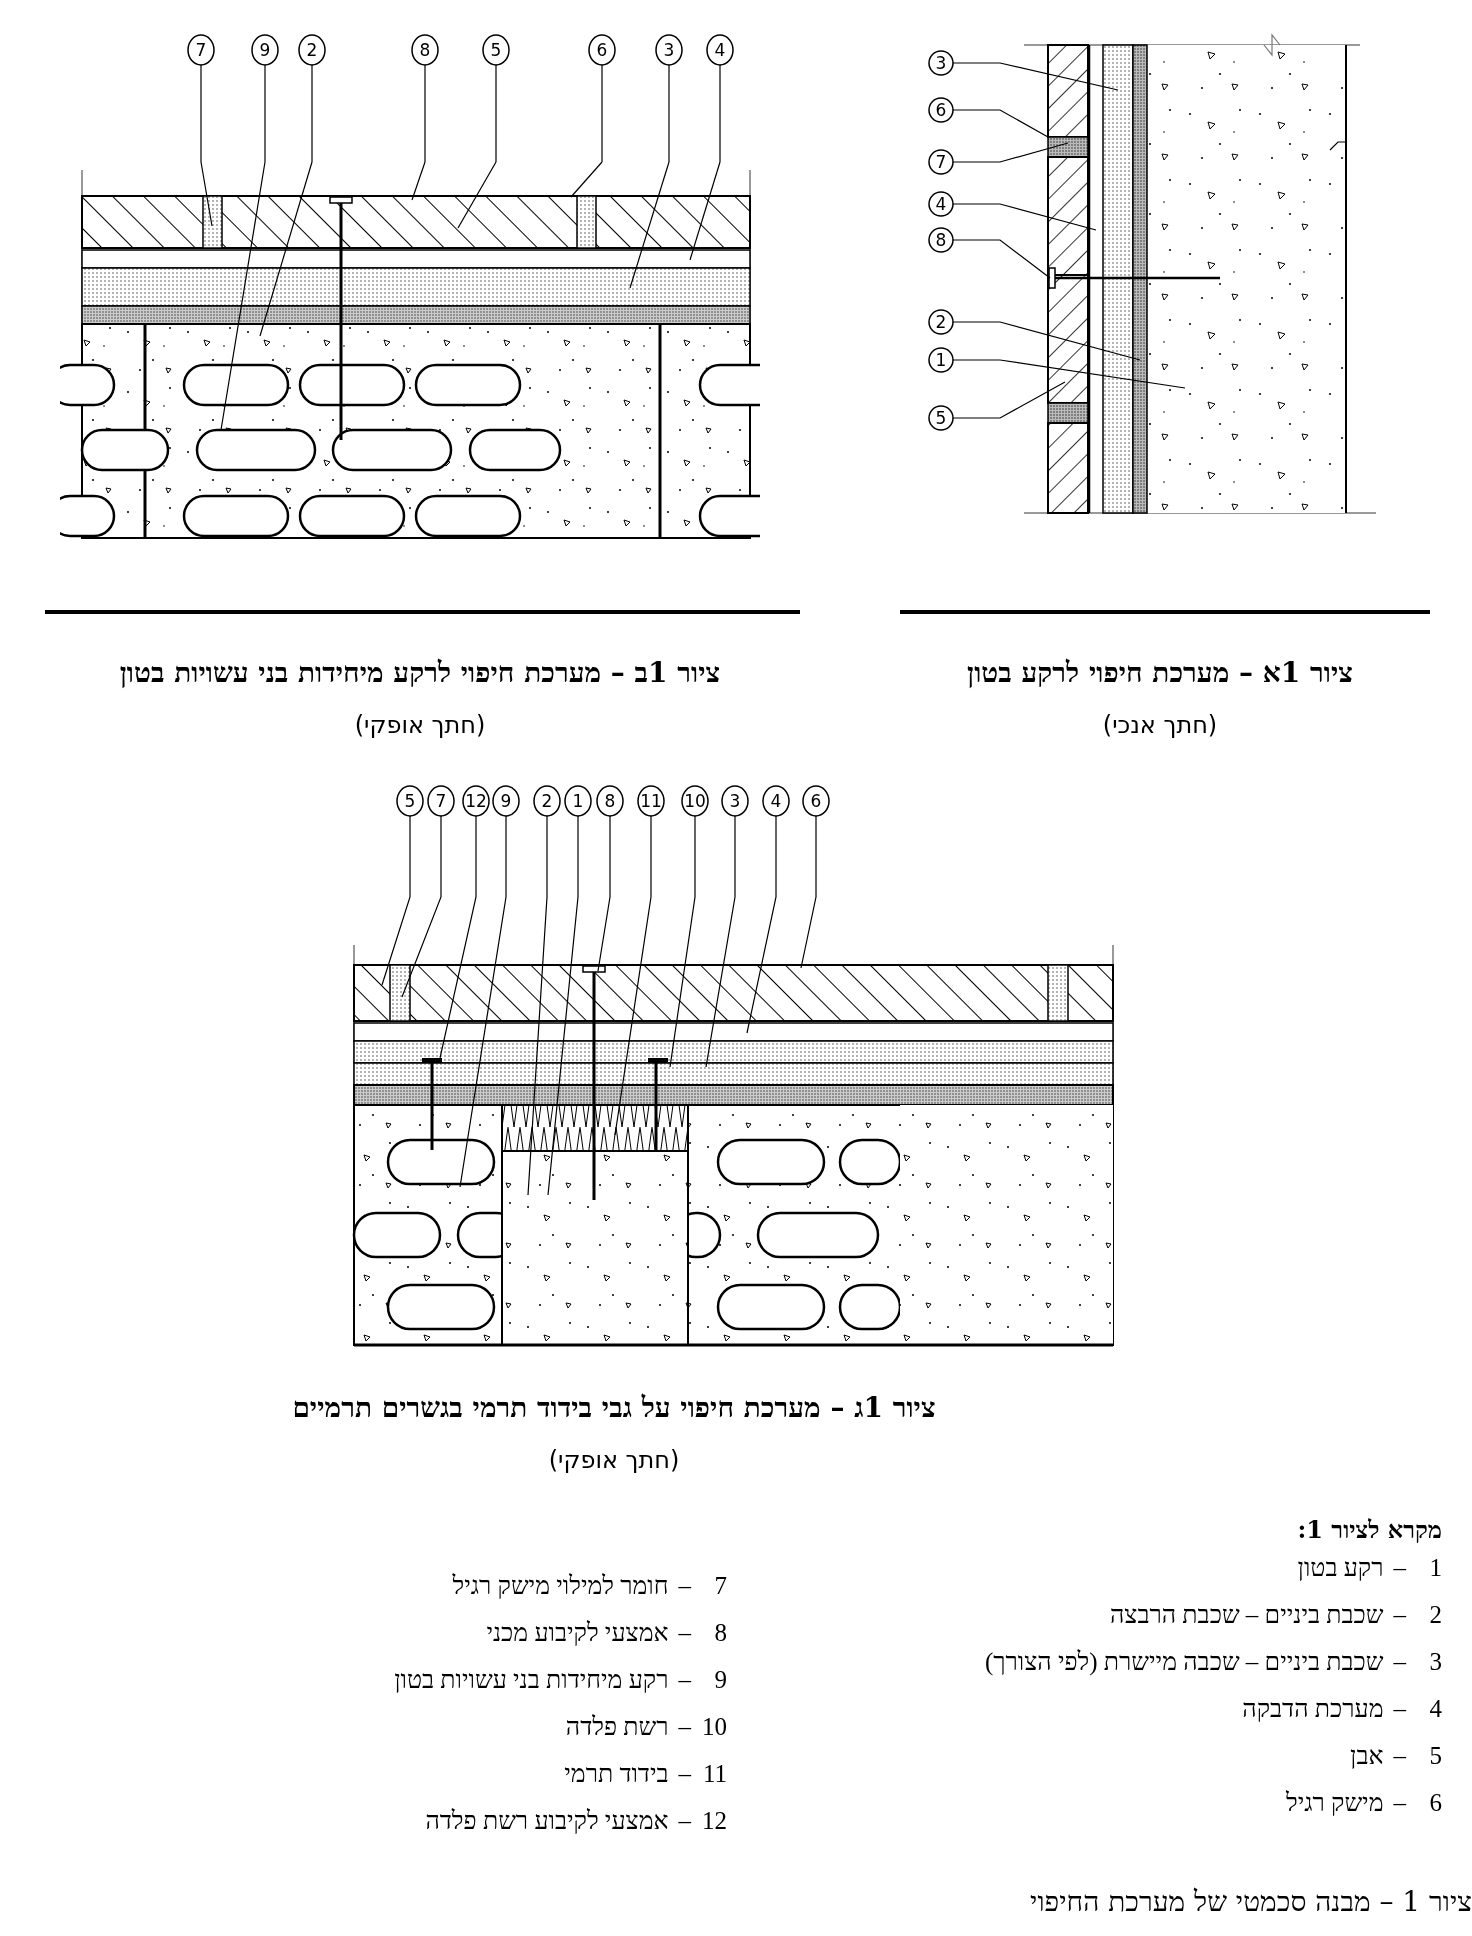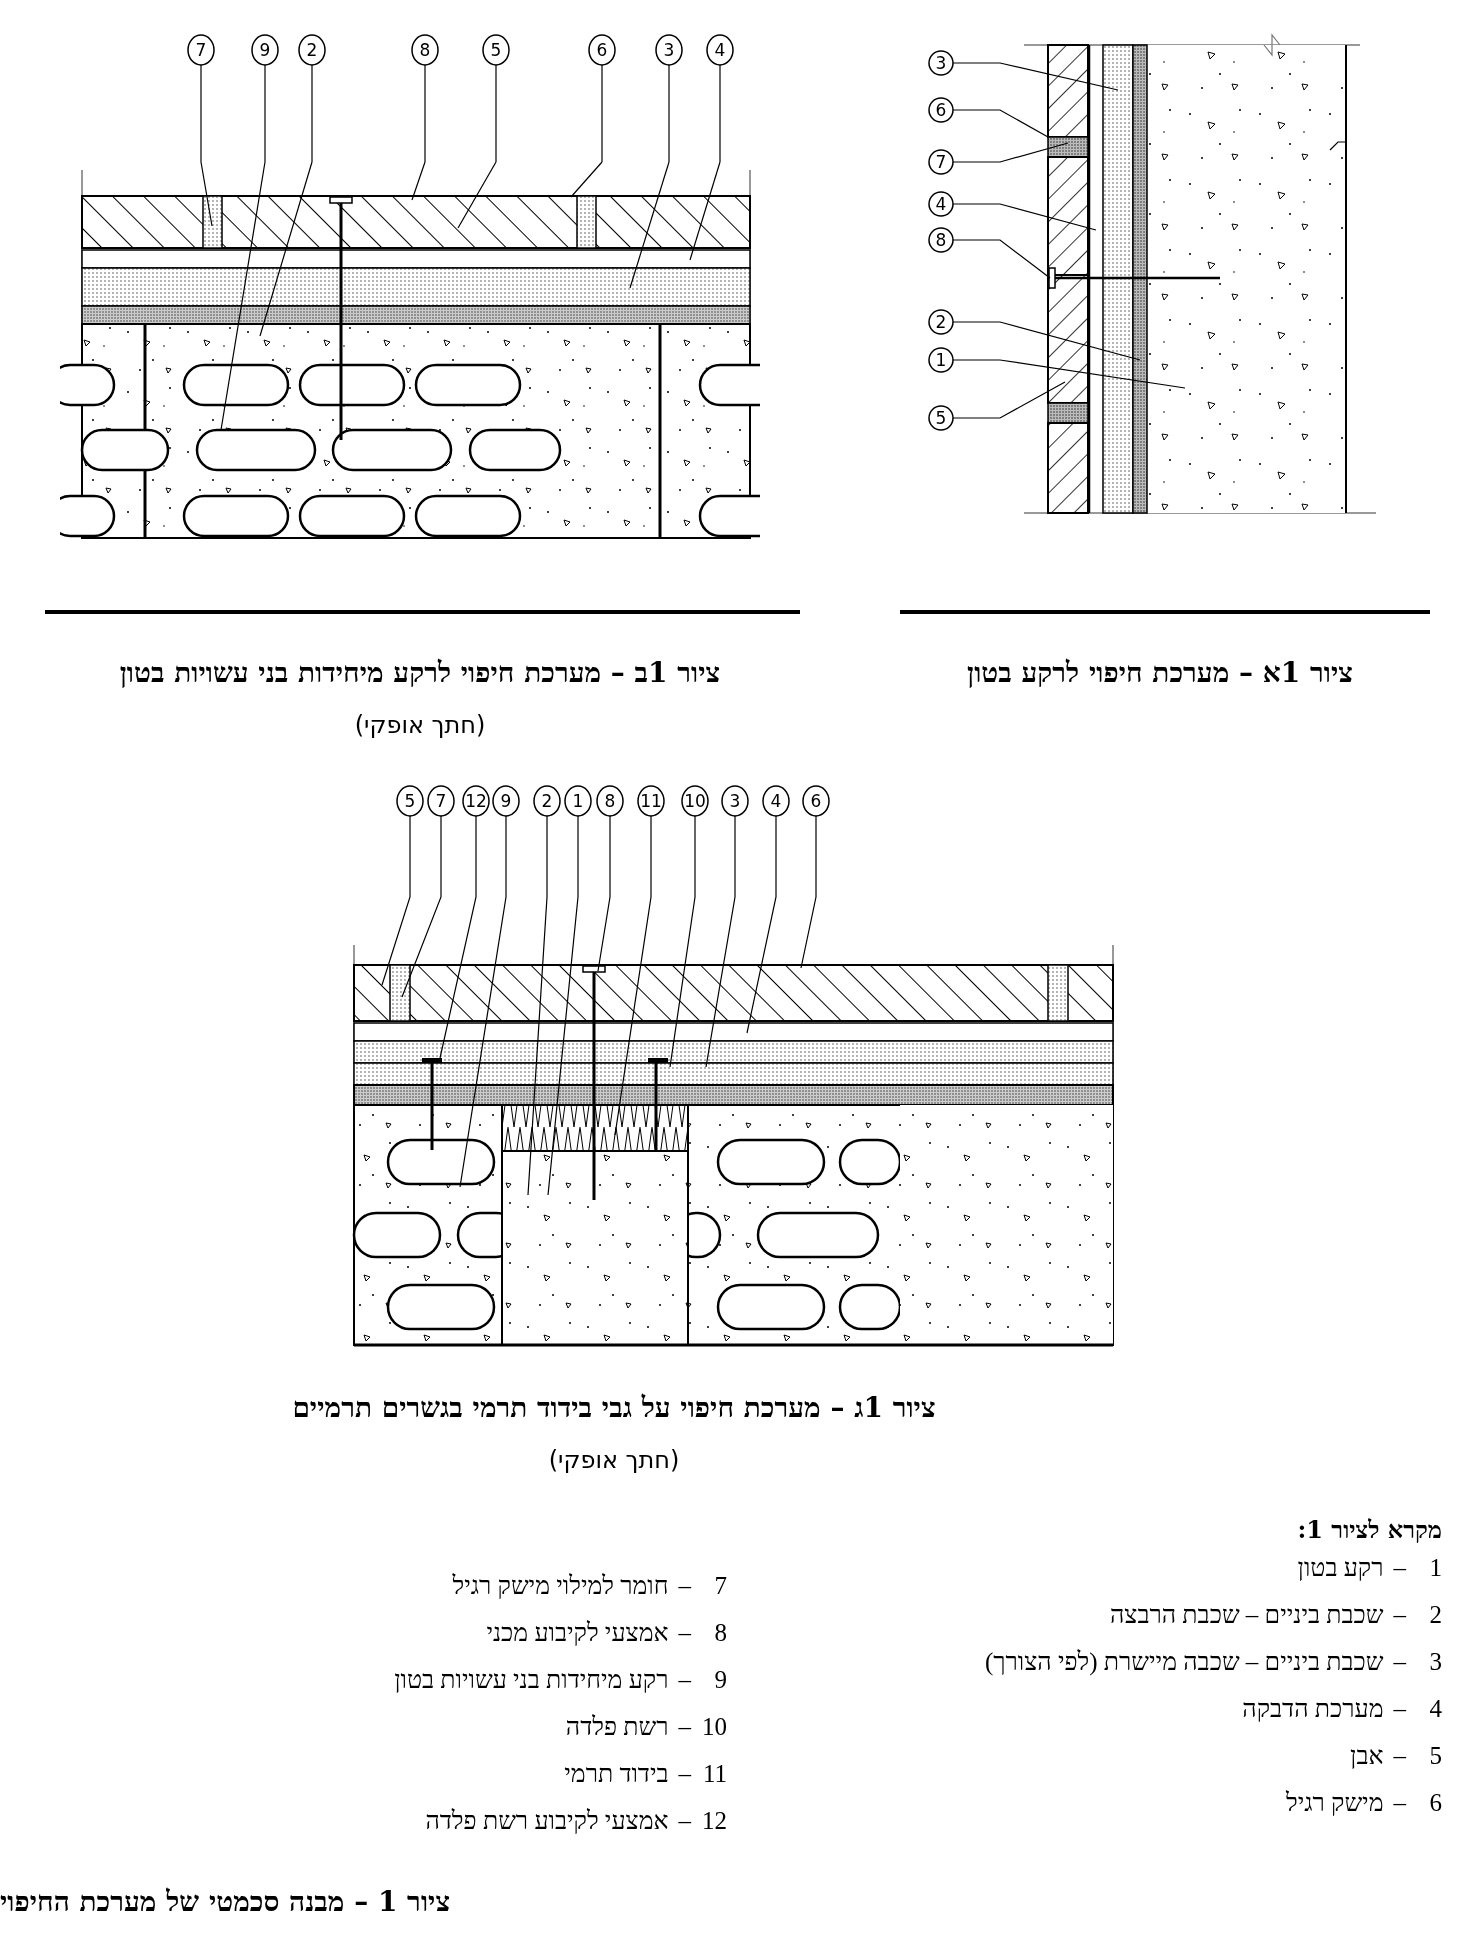--- a/index.html
+++ b/index.html
@@ -8,21 +8,21 @@
   svg { display: block; }
   .caption { position: absolute; text-align: center; direction: rtl; margin-top: 6px; }
   .cap-title { font-family: "DejaVu Serif", serif; font-weight: bold; font-size: 28px; white-space: nowrap; }
   .cap-sub { font-family: "DejaVu Sans", sans-serif; font-size: 24px; margin-top: 22px; white-space: nowrap; }
   .rule { position: absolute; height: 4px; background: #000; }
   .legend { position: absolute; direction: rtl; font-family: "Liberation Serif", "DejaVu Serif", serif; font-size: 25px; }
   .legend-title { font-weight: bold; font-family: "DejaVu Serif", serif; font-size: 24px; margin-bottom: 0; }
   .legend-item { height: 47px; line-height: 47px; white-space: nowrap; }
   .legend-num { display: inline-block; min-width: 26px; text-align: right; }
   .legend-sep { margin: 0 10px; }
-  .final-caption { position: absolute; left: 0; width: 1472px; top: 1885px; text-align: left; direction: rtl; font-weight: bold; font-size: 28px; font-family: "DejaVu Serif", serif; }
+  .final-caption { position: absolute; left: 0; width: 1472px; top: 1885px; text-align: right; direction: rtl; font-weight: normal; font-size: 28px; font-family: "DejaVu Serif", serif; }
   .callout-text { font-family: "DejaVu Sans", sans-serif; font-size: 17px; }
 </style>
 </head>
 <body>
 
 <div class="fig" style="left:60px; top:20px;">
 <svg width="700" height="560" viewBox="0 0 700 560" xmlns="http://www.w3.org/2000/svg">
   <defs>
     <pattern id="hatchB" width="22" height="22" patternUnits="userSpaceOnUse" patternTransform="rotate(-45)">
       <line x1="0" y1="0" x2="0" y2="22" stroke="#000" stroke-width="2"></line>
@@ -210,20 +210,21 @@
     <text x="41" y="216">8</text>
     <text x="41" y="298">2</text>
     <text x="41" y="336">1</text>
     <text x="41" y="394">5</text>
   </g>
 </svg>
 </div>
 <div class="rule" style="left:900px; top:610px; width:530px;"></div>
 <div class="caption" style="left:880px; top:650px; width:560px;">
   <div class="cap-title">ציור 1א – מערכת חיפוי לרקע בטון</div>
+  <div class="cap-sub">(חתך אנכי)</div>
 </div>
 
 <div class="fig" style="left:340px; top:775px;">
 <svg width="780" height="575" viewBox="0 0 780 575" xmlns="http://www.w3.org/2000/svg">
   <defs>
     <pattern id="hatchC" width="20" height="20" patternUnits="userSpaceOnUse" patternTransform="rotate(-45)">
       <line x1="0" y1="0" x2="0" y2="20" stroke="#000" stroke-width="2"></line>
     </pattern>
     <pattern id="dotsFineC" width="4" height="4" patternUnits="userSpaceOnUse">
       <rect width="4" height="4" fill="#fff"></rect>

